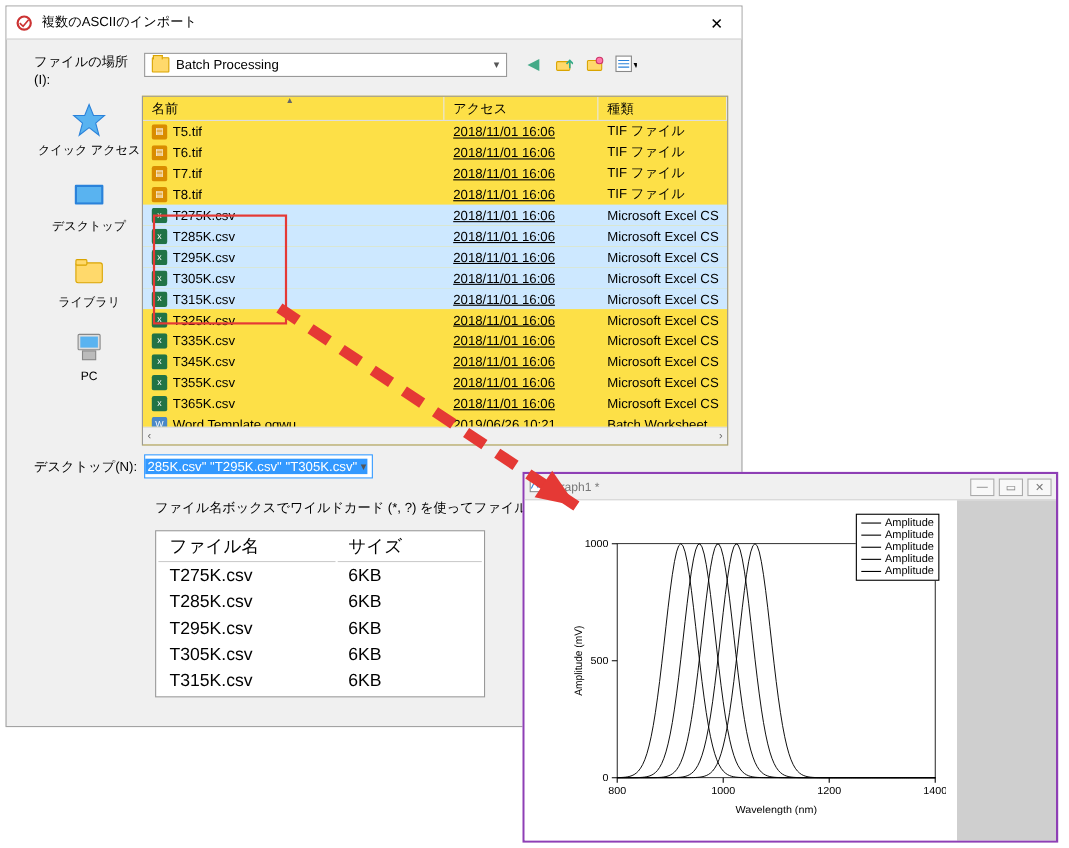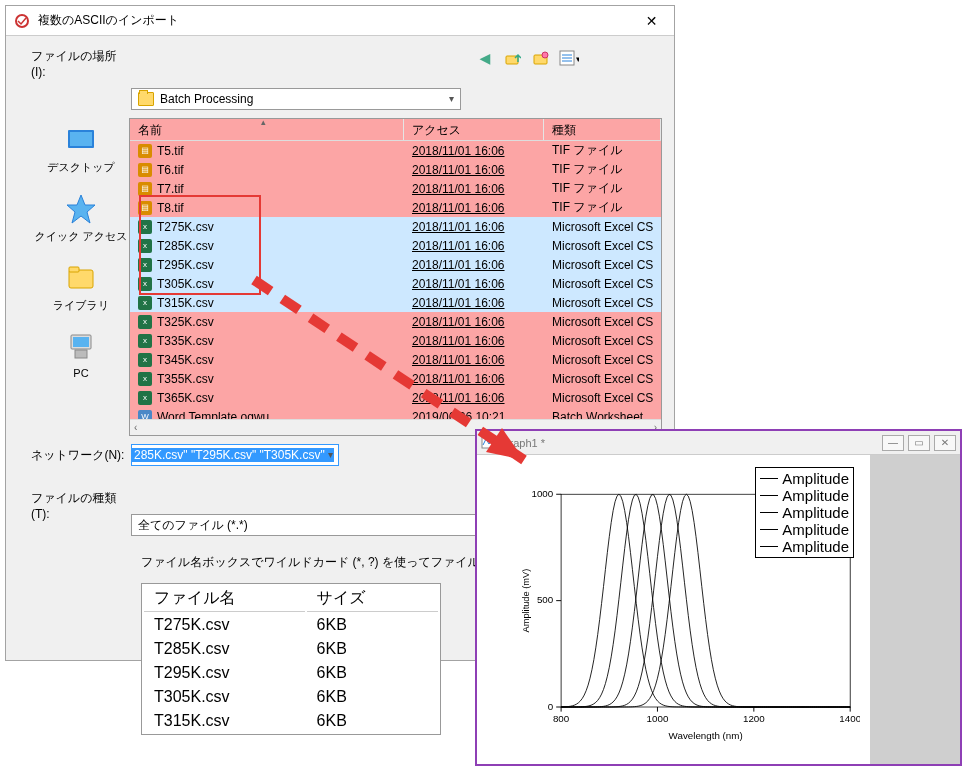--- a/index.html
+++ b/index.html
@@ -21,34 +21,33 @@
     width: 45px; height: 30px; display: flex; align-items: center; justify-content: center;
     font-size: 14px; cursor: pointer;
   }
   .body { padding: 12px 12px 8px 25px; }
   .row { display: flex; align-items: flex-start; margin-bottom: 8px; }
   .label { font-size: 12px; width: 100px; }
   .combo {
     flex: 1; height: 22px; border: 1px solid #999; background: #fff;
     display: flex; align-items: center; padding: 0 6px; font-size: 12px;
     position: relative;
-    margin-top: 40px;
   }
   .combo.folder { max-width: 330px; }
   .folder-icon { width: 16px; height: 14px; background: #ffd96b; border: 1px solid #d9a400; border-radius: 1px; margin-right: 6px; position: relative; }
   .folder-icon::before { content: ""; position: absolute; top: -3px; left: 0; width: 7px; height: 3px; background: #ffd96b; border: 1px solid #d9a400; border-bottom: none; }
   .combo .chev { position: absolute; right: 6px; top: 4px; font-size: 10px; color: #555; }
   .toolbar-icons { display: flex; gap: 8px; margin-left: 14px; }
   .tb-icon { width: 20px; height: 20px; display: flex; align-items: center; justify-content: center; font-size: 14px; cursor: pointer; }
   .browser { display: flex; height: 318px; }
   .places { width: 100px; display: flex; flex-direction: column; align-items: center; gap: 16px; padding-top: 4px; }
   .place { display: flex; flex-direction: column; align-items: center; font-size: 11px; cursor: pointer; }
   .place .picon { width: 36px; height: 36px; display: flex; align-items: center; justify-content: center; margin-bottom: 2px; }
   .filelist {
-    flex: 1; background: #fca5a5; border: 1px solid #999; border-top: 1px solid #999;
+    flex: 1; background: #fde047; border: 1px solid #999; border-top: 1px solid #999;
     display: flex; flex-direction: column; overflow: hidden;
     position: relative; margin-left: -2px;
   }
   .fl-header { display: flex; height: 22px; font-size: 12px; border-bottom: 1px solid #ddd; }
   .fl-header .col { padding: 3px 8px; border-right: 1px solid #e5e5e5; position: relative; }
   .col-name { width: 274px; } .col-date { width: 140px; } .col-type { flex: 1; }
   .fl-header .sort-arrow { position: absolute; left: 48%; top: -2px; font-size: 9px; color: #666; }
   .fl-body { flex: 1; overflow: hidden; }
   .frow { display: flex; height: 19px; font-size: 12px; align-items: center; }
   .frow.sel { background: #cde8ff; }
@@ -97,21 +96,21 @@
     height: 24px; background: #f0f0f0; border-bottom: 1px solid #ccc;
     display: flex; align-items: center; padding: 0 4px; font-size: 11px; color: #777;
   }
   .gw-title .t { flex: 1; margin-left: 6px; }
   .gw-btns { display: flex; gap: 4px; }
   .gw-btn { width: 22px; height: 16px; border: 1px solid #aaa; background: #f8f8f8; display: flex; align-items: center; justify-content: center; font-size: 10px; cursor: pointer; }
   .gw-body { display: flex; height: calc(100% - 24px); }
   .plot-area { flex: 1; background: #fff; position: relative; padding: 30px 10px 20px 40px; }
   .legend {
     position: absolute; right: 16px; top: 12px; border: 1px solid #000;
-    font-size: 15px; padding: 2px 4px; background: #fff;
+    font-size: 10px; padding: 2px 4px; background: #fff;
   }
   .legend div { display: flex; align-items: center; gap: 4px; }
   .legend .ln { width: 18px; border-top: 1px solid #000; }
   .chart-svg { width: 100%; height: 100%; }
   .gw-side { width: 90px; background: #cfcfcf; position: relative; }
 </style>
 </head>
 <body>
 
 <div class="dialog">
@@ -158,33 +157,33 @@
             </svg>
         </span>
       </div>
     </div>
 
     <div class="browser">
       <div class="places" id="places">
           <div class="place">
             <div class="picon">
               <svg width="32" height="32">
+                <polygon points="16,2 20,12 30,12 22,19 25,30 16,23 7,30 10,19 2,12 12,12" fill="#59b3f0" stroke="#2a82da"></polygon>
+              </svg>
+            </div>
+            <span>クイック アクセス</span>
+          </div>
+          <div class="place">
+            <div class="picon">
+              <svg width="32" height="32">
                 <rect x="3" y="6" width="26" height="18" rx="1" fill="#2a82da"></rect>
                 <rect x="5" y="8" width="22" height="14" fill="#59b3f0"></rect>
               </svg>
             </div>
             <span>デスクトップ</span>
-          </div>
-          <div class="place">
-            <div class="picon">
-              <svg width="32" height="32">
-                <polygon points="16,2 20,12 30,12 22,19 25,30 16,23 7,30 10,19 2,12 12,12" fill="#59b3f0" stroke="#2a82da"></polygon>
-              </svg>
-            </div>
-            <span>クイック アクセス</span>
           </div>
           <div class="place">
             <div class="picon">
               <svg width="32" height="32">
                 <rect x="4" y="8" width="24" height="18" rx="2" fill="#ffd96b" stroke="#d9a400"></rect>
                 <rect x="4" y="5" width="10" height="5" rx="1" fill="#ffd96b" stroke="#d9a400"></rect>
               </svg>
             </div>
             <span>ライブラリ</span>
           </div>
@@ -332,30 +331,23 @@
             </div>
           </div>
         <div class="fl-scroll">
           <span>‹</span>
             <span>›</span>
         </div>
       </div>
     </div>
 
     <div class="row-fn">
-      <span class="label">ネットワーク(N):</span>
+      <span class="label">デスクトップ(N):</span>
       <div class="input">
         <span class="sel-text">285K.csv" "T295K.csv" "T305K.csv"</span>
-        <span class="chev">▾</span>
-      </div>
-    </div>
-    <div class="row-fn" style="margin-top:8px">
-      <span class="label">ファイルの種類(T):</span>
-      <div class="combo ft-combo">
-        <span>全てのファイル (*.*)</span>
         <span class="chev">▾</span>
       </div>
     </div>
 
     <div class="hint">ファイル名ボックスでワイルドカード (*, ?) を使ってファイルをフィルタして並べ替えます。</div>
 
     <table class="selected-table">
       <tbody>
           <tr>
         <th style="width:55%">ファイル名</th>

